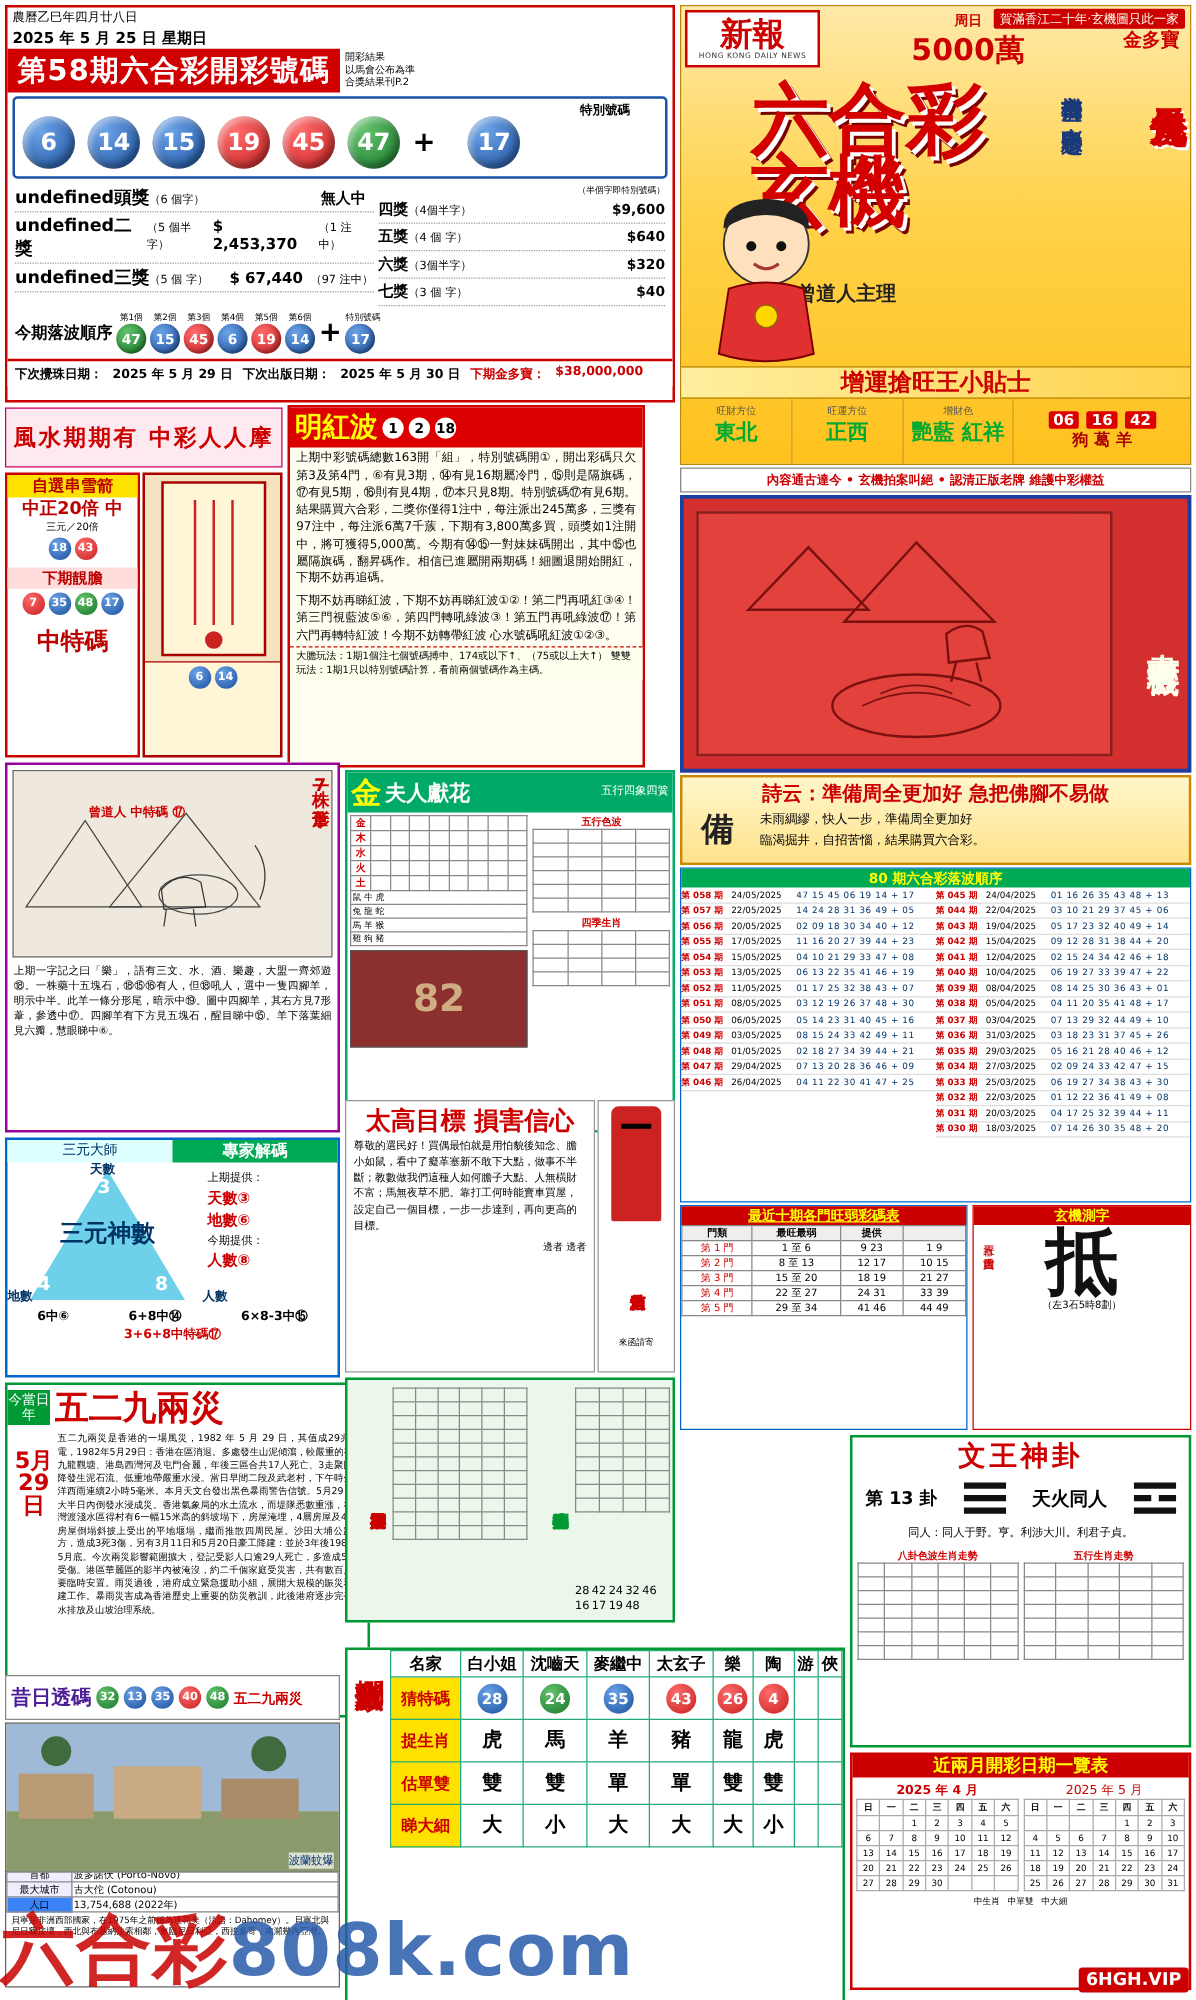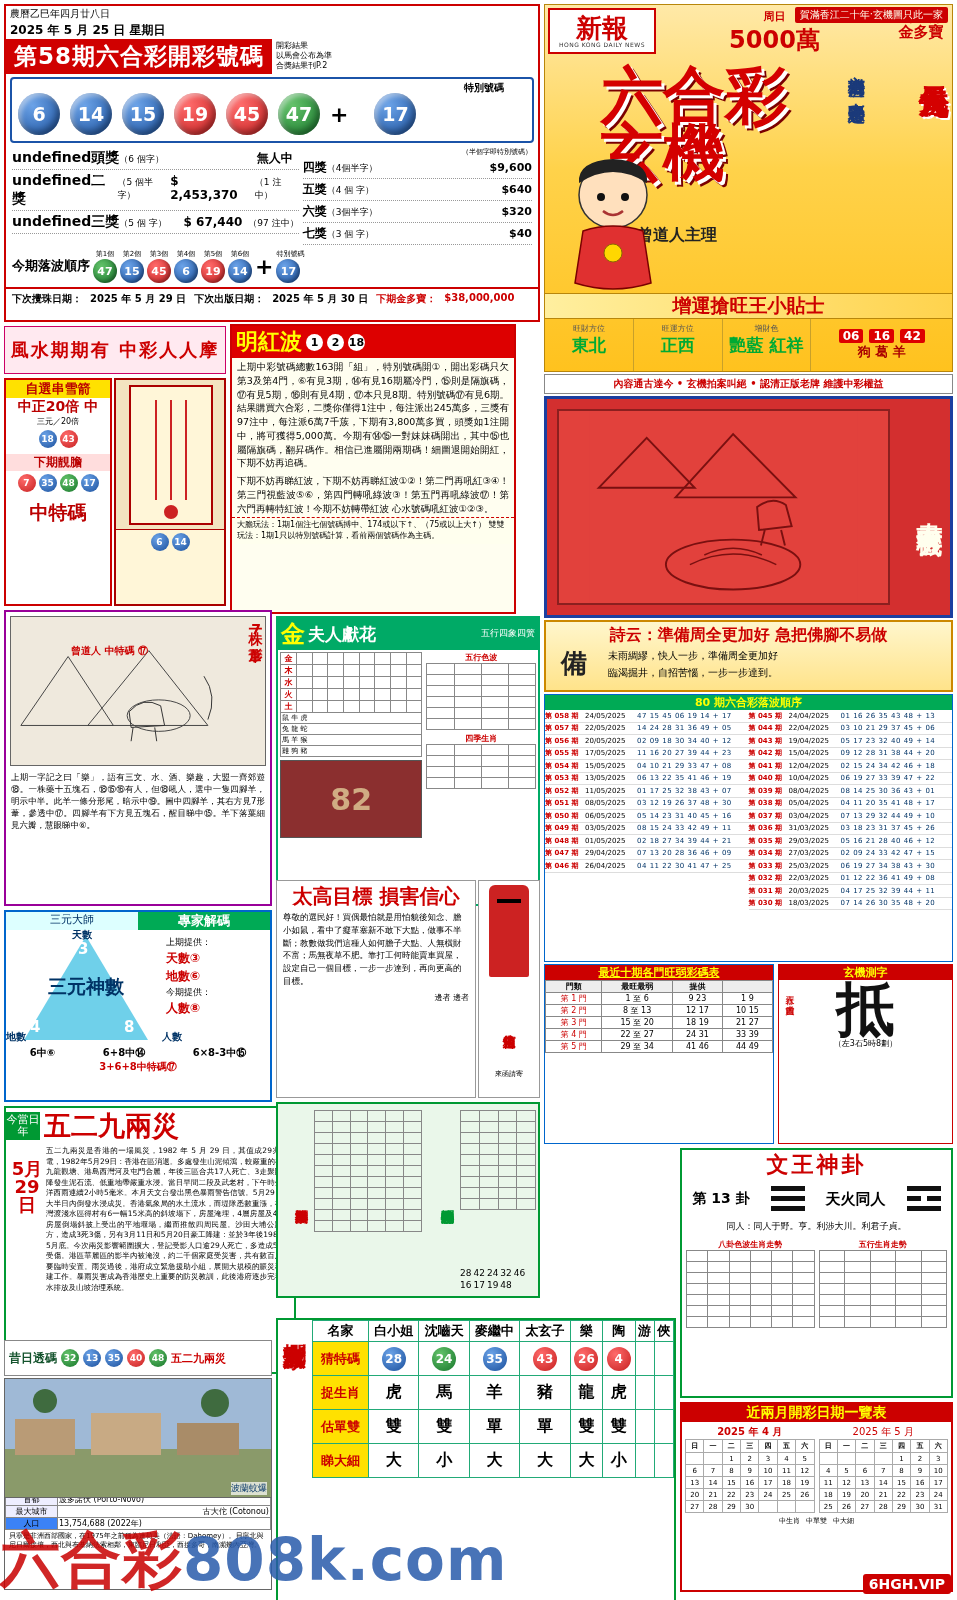--- a/index.html
+++ b/index.html
@@ -280,21 +280,21 @@
     position: absolute; left: 4px; top: 1440px; width: 268px; height: 150px;
     border: 1px solid #666; background: #fff;
   }
 
   
   .old-codes {
     position: absolute; left: 4px; top: 1340px; width: 268px; height: 36px;
     display: flex; align-items: center; gap: 4px; padding: 0 4px;
     background: #fff; border: 1px solid #888;
   }
-  .oc-ttl { color: #14532d; font-size: 12px; font-weight: bold; }
+  .oc-ttl { color: #4c1d95; font-size: 16px; font-weight: bold; }
 
   
   .box-path {
     position: absolute; left: 276px; top: 1102px; width: 264px; height: 196px;
     border: 2px solid #093; background: #eaf7ea;
   }
   .path-col {
     position: absolute; top: 4px; bottom: 4px; width: 26px; color: #c00;
     font-size: 13px; font-weight: bold; text-align: center; line-height: 1.08;
   }
@@ -815,21 +815,21 @@
     <div class="mail-lbl vert" style="margin:0 auto;height:88px;">曾道人信箱</div>
     <div style="text-align:center;font-size:7px;">來函請寄</div>
   </div>
 
   <div class="box-poem">
     <div class="poem-line">詩云：準備周全更加好 急把佛腳不易做</div>
     <div style="display:flex;align-items:center;">
       <div style="width:56px;text-align:center;font-size:26px;font-weight:bold;color:#222;">備</div>
       <div style="flex:1;">
         <div class="poem-sub">未雨綢繆，快人一步，準備周全更加好</div>
-        <div class="poem-sub">臨渴掘井，自招苦惱，一步一步達到。</div>
+        <div class="poem-sub">臨渴掘井，自招苦惱，結果購買六合彩。</div>
       </div>
     </div>
   </div>
 
   <div class="box-hist">
     <div class="hist-hd">80 期六合彩落波順序</div>
     <div class="hist-body">
       <div class="hist-col" id="histLeft">
           <div class="hist-row">
             <span class="iss">第 058 期</span>
@@ -1074,21 +1074,21 @@
           <tr>
             <td style="width:52px;background:#eef">國家全名</td>
             <td style="text-align:left">貝寧共和國</td>
           </tr>
           <tr>
             <td style="width:52px;background:#eef">首都</td>
             <td style="text-align:left">波多諾伏 (Porto-Novo)</td>
           </tr>
           <tr>
             <td style="width:52px;background:#eef">最大城市</td>
-            <td style="text-align:right">古大佗 (Cotonou)</td>
+            <td style="text-align:left">古大佗 (Cotonou)</td>
           </tr>
           <tr>
             <td style="width:52px;background:#3b82f6">人口</td>
             <td style="text-align:left">13,754,688 (2022年)</td>
           </tr>
         </tbody>
       </table>
     <div style="font-size:7px;padding:2px 4px;line-height:1.35;">貝寧是非洲西部國家，在1975年之前稱為達荷美（法語：Dahomey）。貝寧北與尼日爾接壤，西北與布基納法索相鄰，東臨尼日利亞，西接多哥，南瀕幾內亞灣。</div>
   </div>
 

